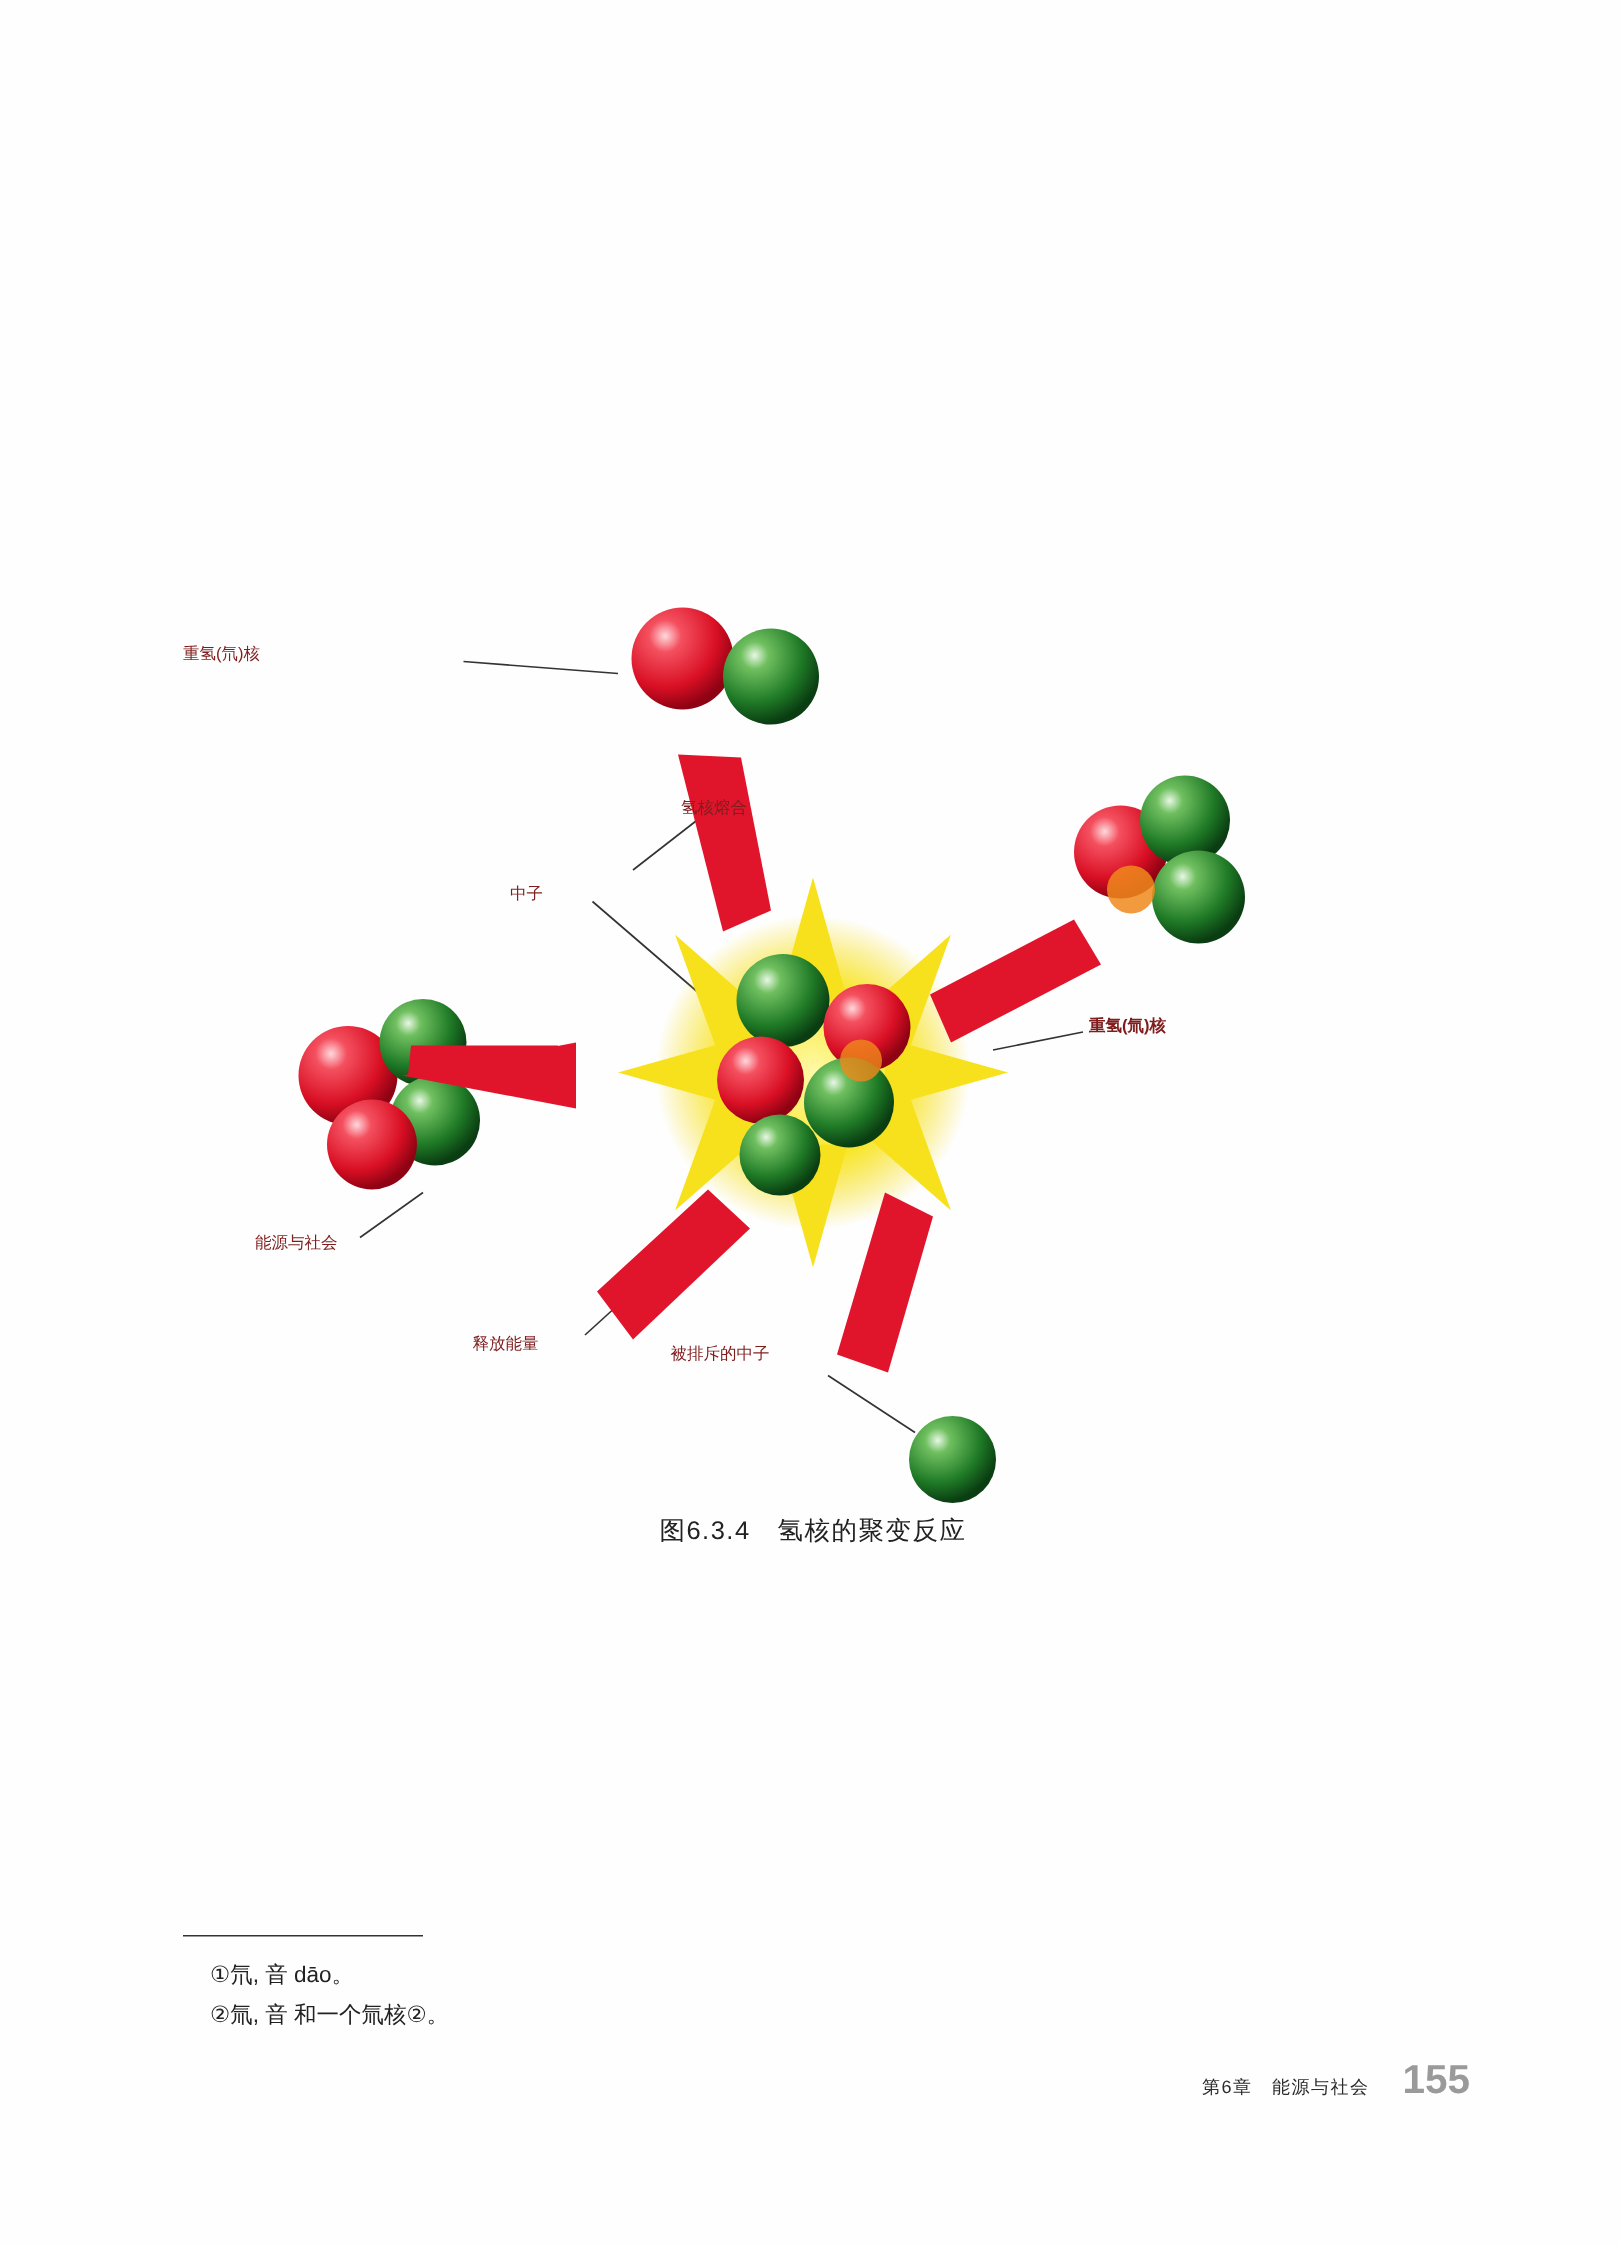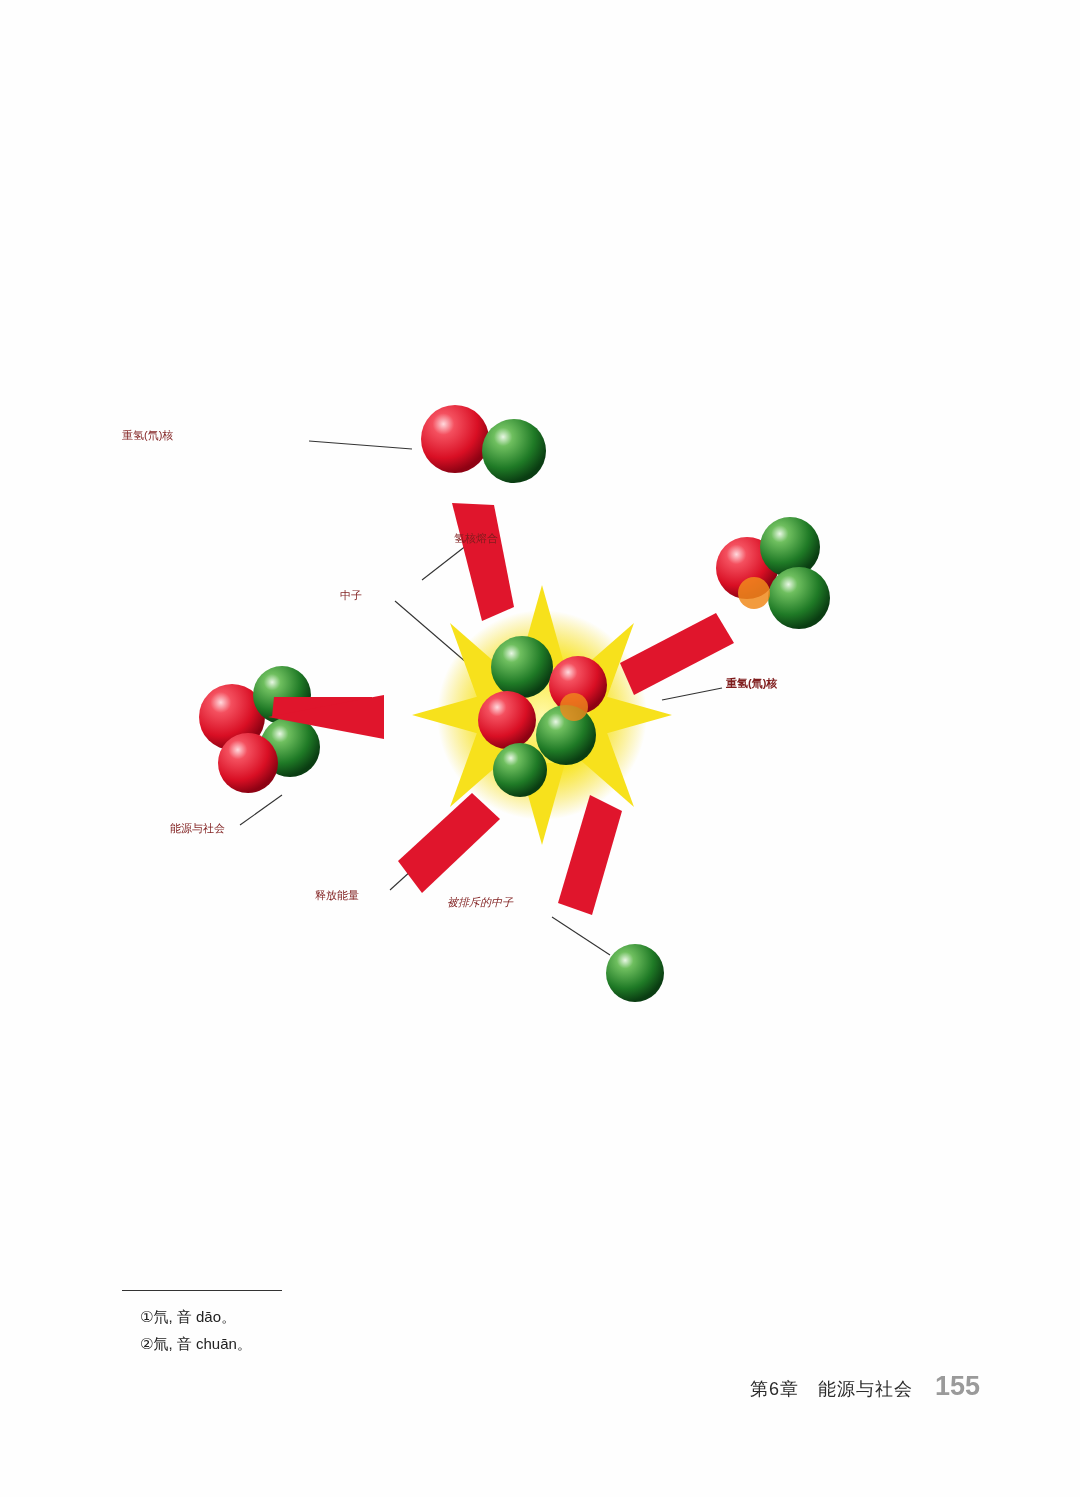--- a/index.html
+++ b/index.html
@@ -98,21 +98,21 @@
   .footer {
     position: absolute;
     right: 100px;
     bottom: 95px;
     display: flex;
     align-items: baseline;
     gap: 22px;
   }
   .footer-chapter {
     font-family: "Liberation Sans", "DejaVu Sans", sans-serif;
-    font-size: 18px;
+    font-size: 12px;
     color: #2b2b2b;
     letter-spacing: 1px;
   }
   .footer-page {
     font-family: "Liberation Sans", "DejaVu Sans", sans-serif;
     font-size: 27px;
     color: #9a9a9a;
     font-weight: bold;
   }
 </style>
@@ -208,29 +208,30 @@
         <path d="M468 400 L500 416 L470 520 L436 508 Z"></path>
       </g>
     </svg>
 
     <div class="fig-label" style="left:0px; top:33px;">重氢(氘)核</div>
     <div class="fig-label" style="left:332px; top:136px;">氢核熔合</div>
     <div class="fig-label" style="left:218px; top:193px;">中子</div>
     <div class="fig-label" style="left:604px; top:281px;font-weight:bold;">重氢(氚)核</div>
     <div class="fig-label" style="left:48px; top:426px;">能源与社会</div>
     <div class="fig-label" style="left:193px; top:493px;">释放能量</div>
-    <div class="fig-label" style="left:325px; top:500px;font-style:italic;">被排斥的中子</div>
-
+    <div class="fig-label" style="left:325px; top:500px;">被排斥的中子</div>
+
+    <div class="fig-caption">图6.3.4　氢核的聚变反应</div>
   </div>
 
 
   <div class="footnote-rule"></div>
   <div class="footnotes">
     <div>①氘, 音 dāo。</div>
-    <div>②氚, 音 chuān。</div>
+    <div>②氚, 音 和一个氚核②。</div>
   </div>
 
   <div class="footer">
     <span class="footer-chapter">第6章　能源与社会</span>
     <span class="footer-page">155</span>
   </div>
 
 </div>
 
 </body></html>

